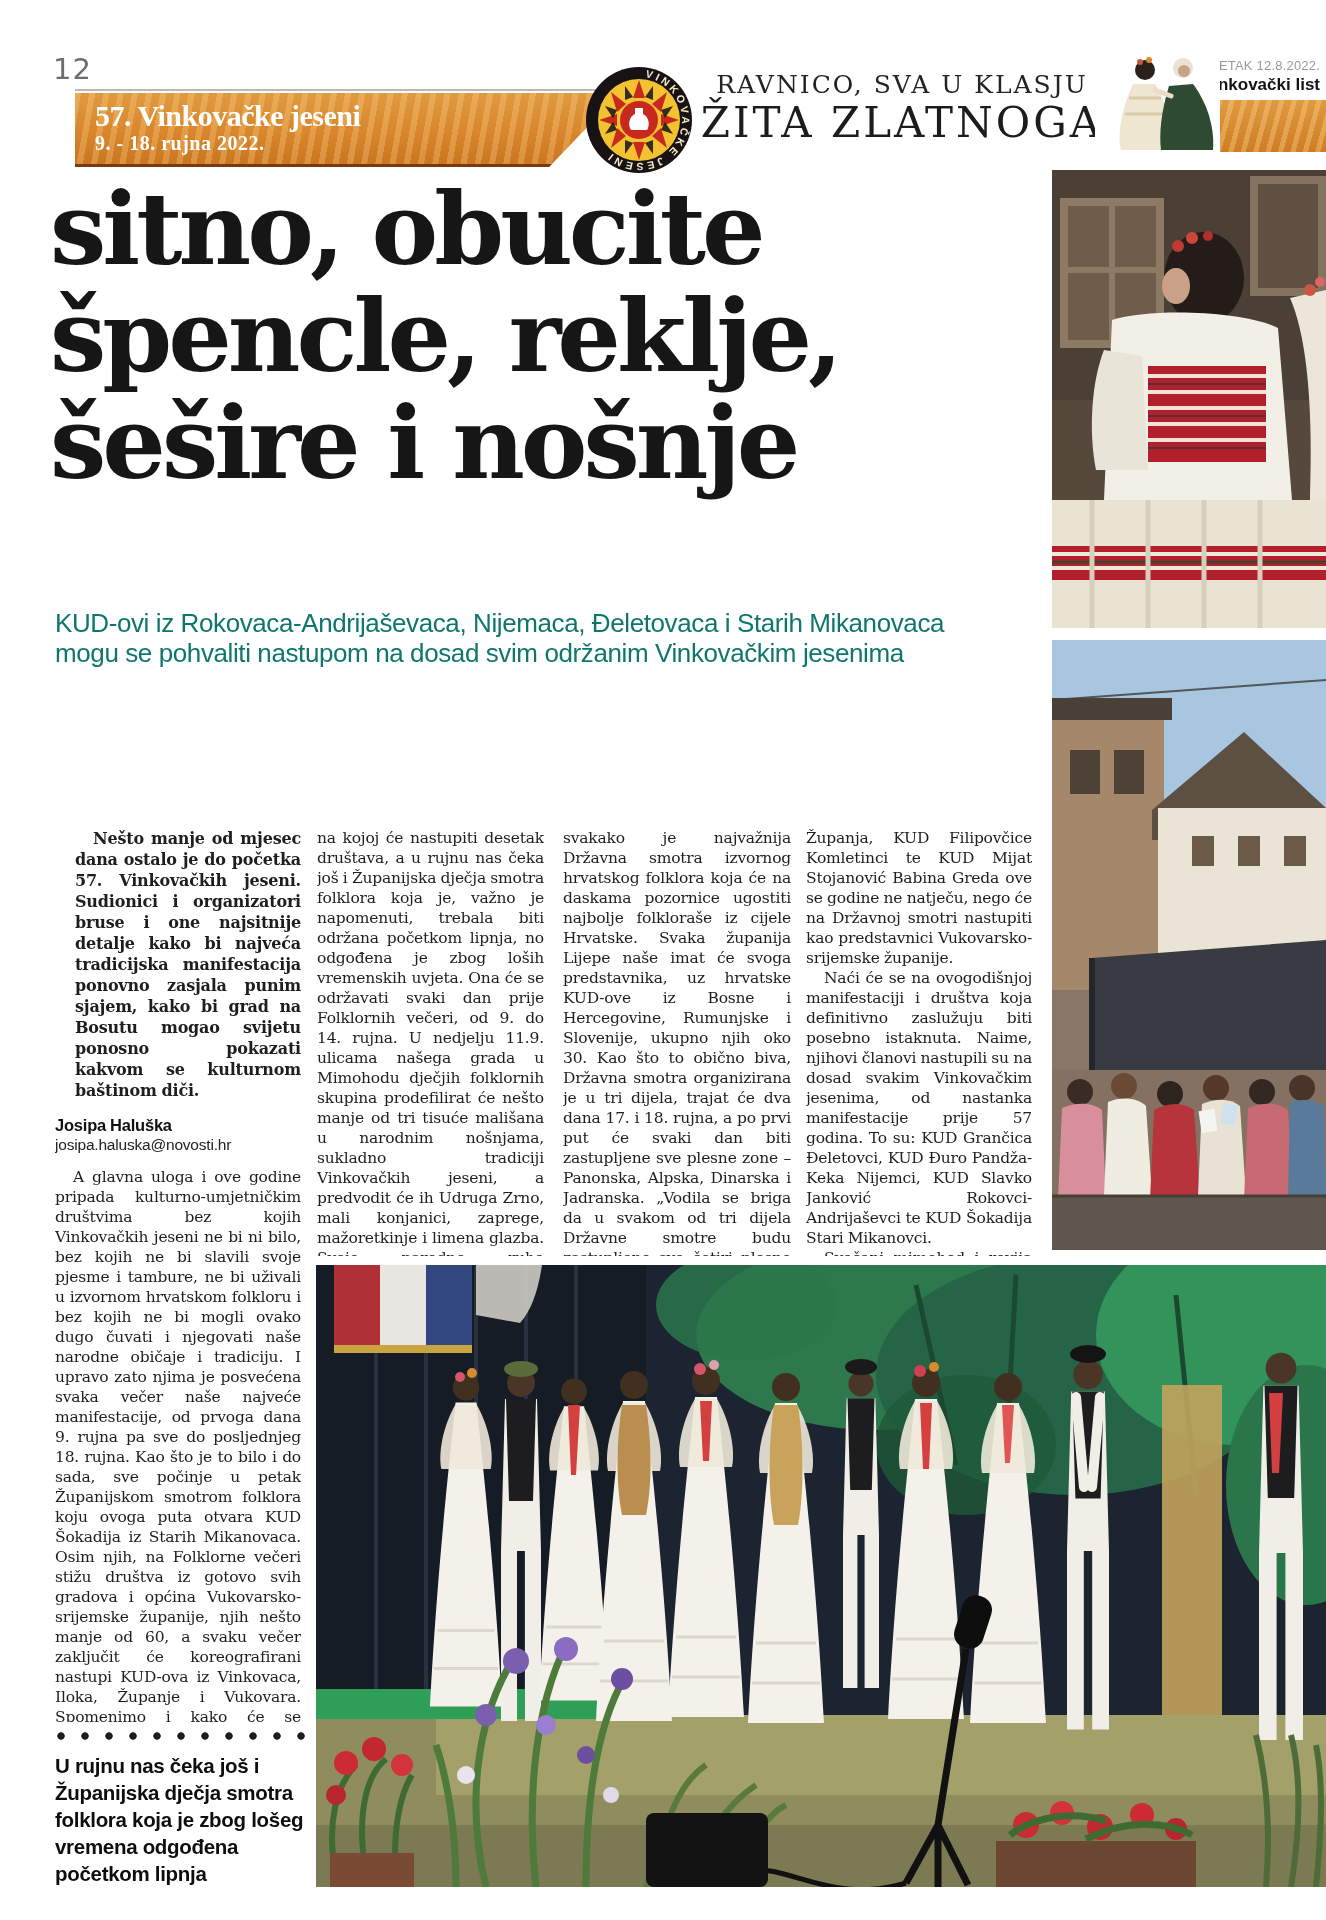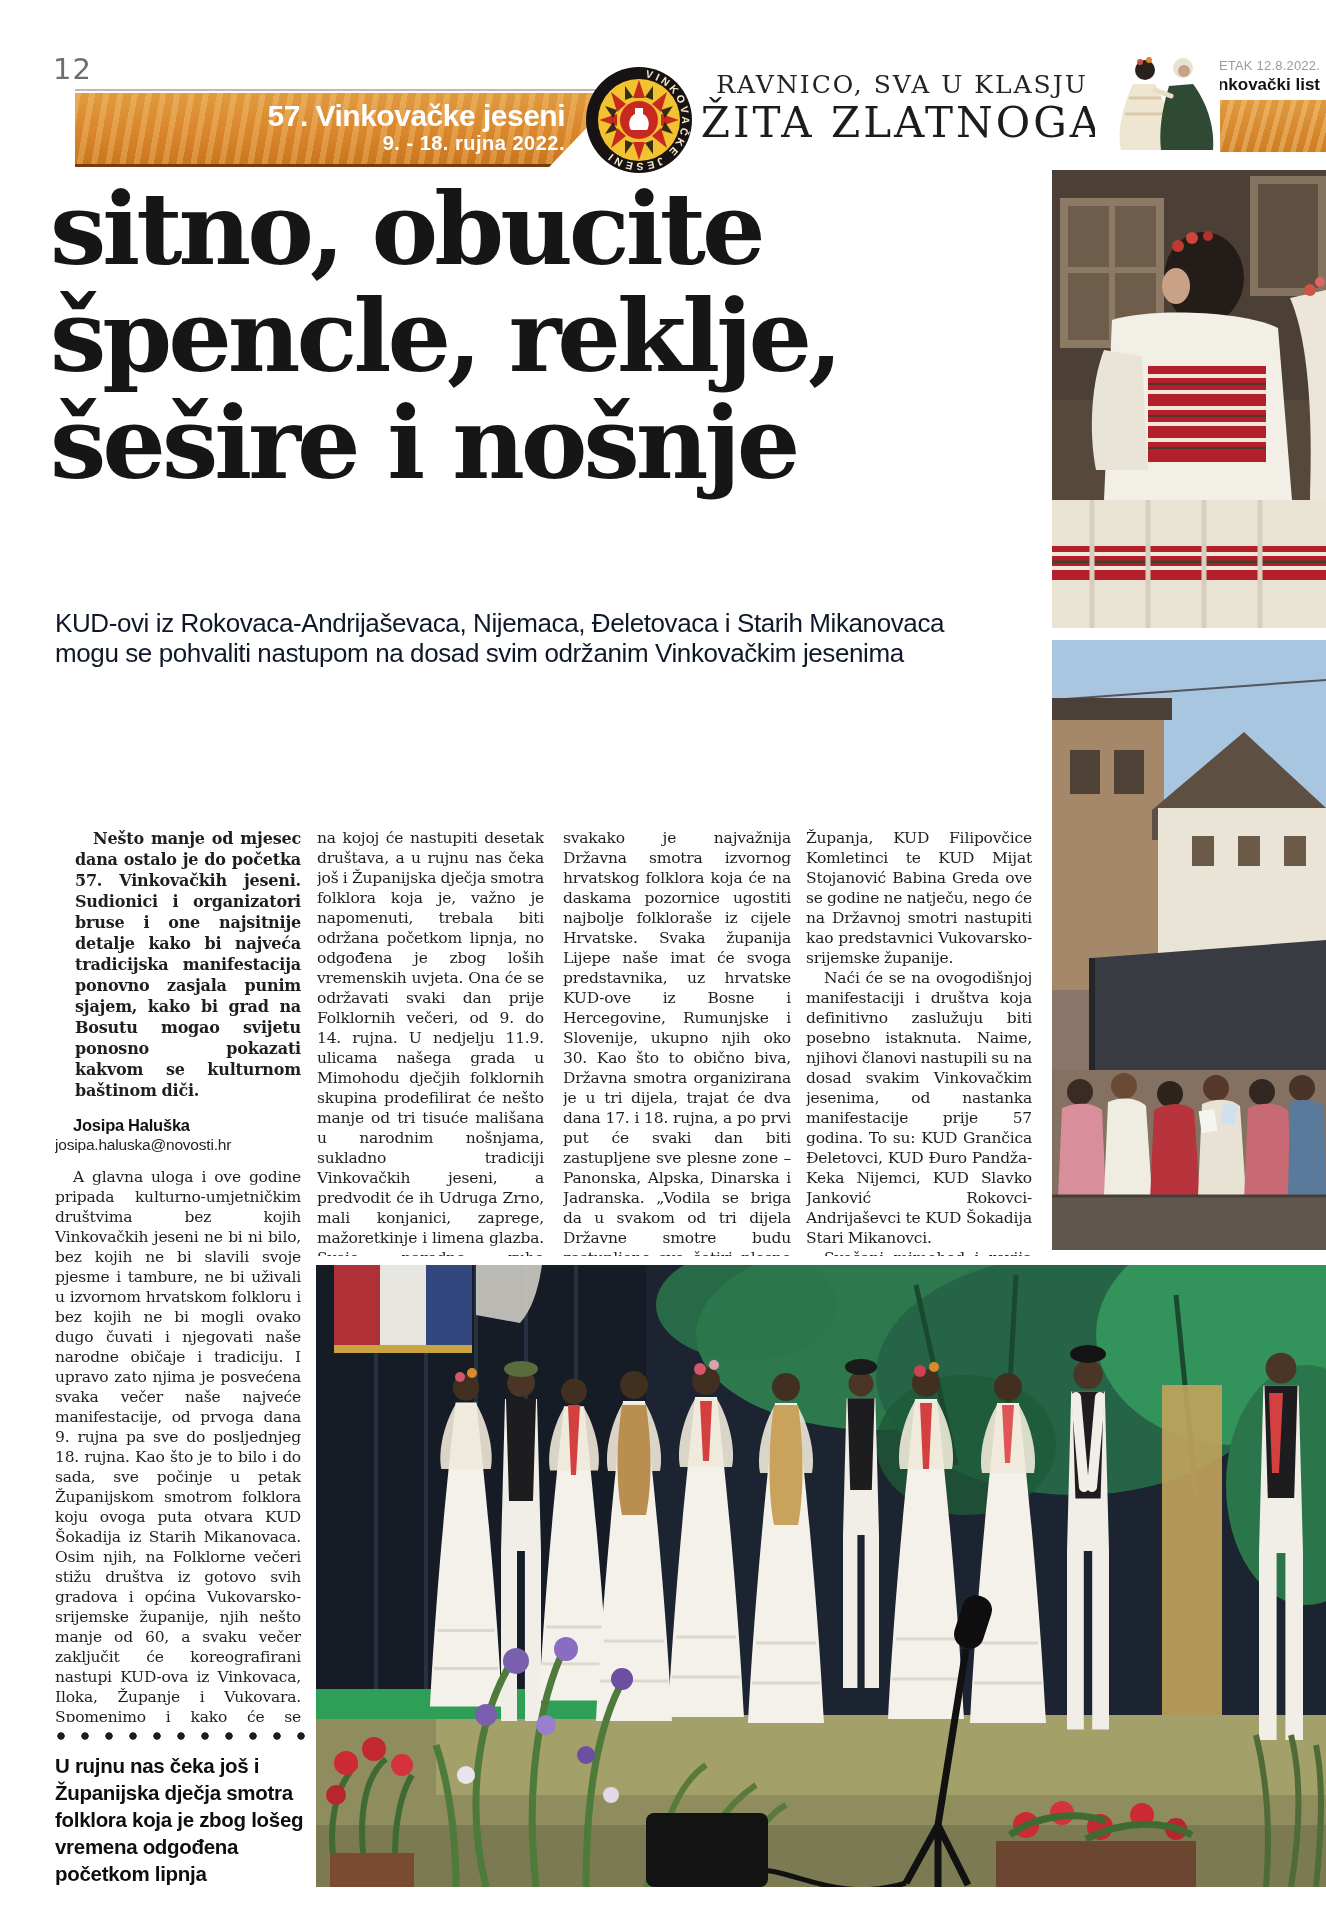--- a/index.html
+++ b/index.html
@@ -16,22 +16,22 @@
   .header-rule { left:75px; top:89px; width:545px; height:2px; background:#b9b9b9; }
 
   .festival-banner {
     left:75px; top:93px; width:545px; height:74px;
     background:
       repeating-linear-gradient(100deg, rgba(255,214,140,.30) 0 6px, rgba(0,0,0,0) 6px 14px),
       linear-gradient(180deg,#e09a40 0%, #d9862c 55%, #c9761f 100%);
     clip-path:polygon(0 0, 100% 0, 87% 100%, 0 100%);
     border-bottom:3px solid #7a3a10;
   }
-  .banner-inner { position:absolute; left:20px; top:6px; width:470px; text-align:right; color:#fff;
-    font-family:Liberation Sans, sans-serif; font-weight:bold; }
+  .banner-inner { position:absolute; left:20px; top:6px; width:470px; text-align:left; color:#fff;
+    font-family:Liberation Serif, serif; font-weight:bold; }
   .banner-title { font-size:30px; line-height:34px; letter-spacing:-0.5px; }
   .banner-dates { font-size:20px; line-height:20px; letter-spacing:0.5px; }
 
   .festival-logo { left:584px; top:64px; width:110px; height:112px; }
 
   .masthead { left:692px; top:70px; width:420px; text-align:center; color:#242424; }
   .masthead-line1 { font-size:25px; letter-spacing:2px; line-height:30px; }
   .masthead-line2 { font-size:42px; letter-spacing:3px; line-height:46px; color:#1c1c1c; }
 
   .issue-info { left:1130px; top:58px; width:190px; text-align:right; font-family:"Liberation Sans",sans-serif; }
@@ -49,35 +49,35 @@
   
   .kicker {
     left:55px; top:164px; width:1000px; white-space:nowrap; overflow:hidden;
     font-family:"Liberation Sans",sans-serif; font-weight:bold; font-size:14.5px;
     letter-spacing:-0.3px; color:#101010;
   }
   .headline { left:50px; top:176px; width:1000px; font-weight:bold; color:#161616;
     font-size:100px; line-height:107px; letter-spacing:-4px; }
   .headline div { white-space:nowrap; }
   .subheadline { left:55px; top:608px; width:1000px;
-    font-family:"Liberation Sans",sans-serif; font-size:26px; line-height:30px; color:#0f172a; letter-spacing:-0.4px; }
+    font-family:"Liberation Sans",sans-serif; font-size:26px; line-height:30px; color:#0f766e; letter-spacing:-0.4px; }
 
   
   .col { position:absolute; top:828px; overflow:hidden; text-align:justify;
     font-size:15.5px; line-height:20px; letter-spacing:-0.2px; word-spacing:-0.5px;
     hyphens:auto; -webkit-hyphens:auto; color:#1e1e1e; }
   .col p { text-indent:18px; }
   .col p.noindent { text-indent:0; }
   .col-1 { left:55px;  width:246px; height:894px; }
   .col-2 { left:317px; width:227px; height:428px; }
   .col-3 { left:563px; width:228px; height:428px; }
   .col-4 { left:806px; width:226px; height:428px; }
   .lead { font-weight:bold; font-size:16px; line-height:21px;margin-left:20px; }
   .byline { margin:14px 0 12px 0; font-family:"Liberation Sans",sans-serif; text-align:left; }
-  .byline-author { font-weight:bold; font-size:16.5px; color:#111;margin-left:18px; }
+  .byline-author { font-weight:bold; font-size:16.5px; color:#111; }
   .byline-email { font-size:15.5px; color:#222; letter-spacing:-0.2px; }
 
   
   .callout-dots { left:55px; top:1730px; width:250px; height:12px;
     background:radial-gradient(circle 3.5px at 6px 6px, #1c1c1c 3.4px, rgba(0,0,0,0) 4px);
     background-size:24px 12px; background-repeat:repeat-x; }
   .callout-text { left:55px; top:1752px; width:252px;
     font-family:"Liberation Sans",sans-serif; font-weight:bold; font-size:20.5px;
     line-height:27px; color:#0e0e0e; letter-spacing:-0.3px; }
 

